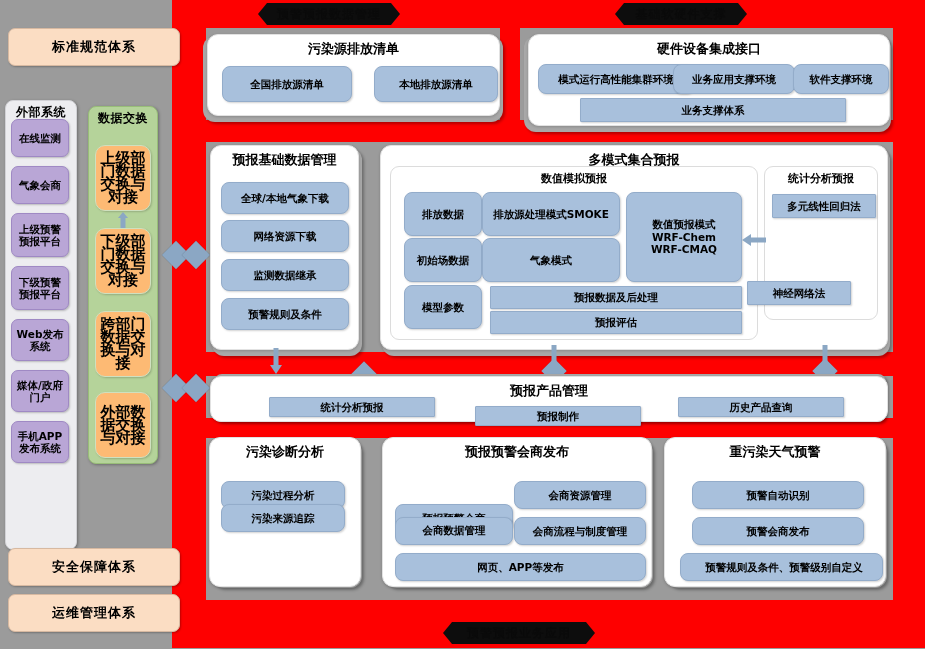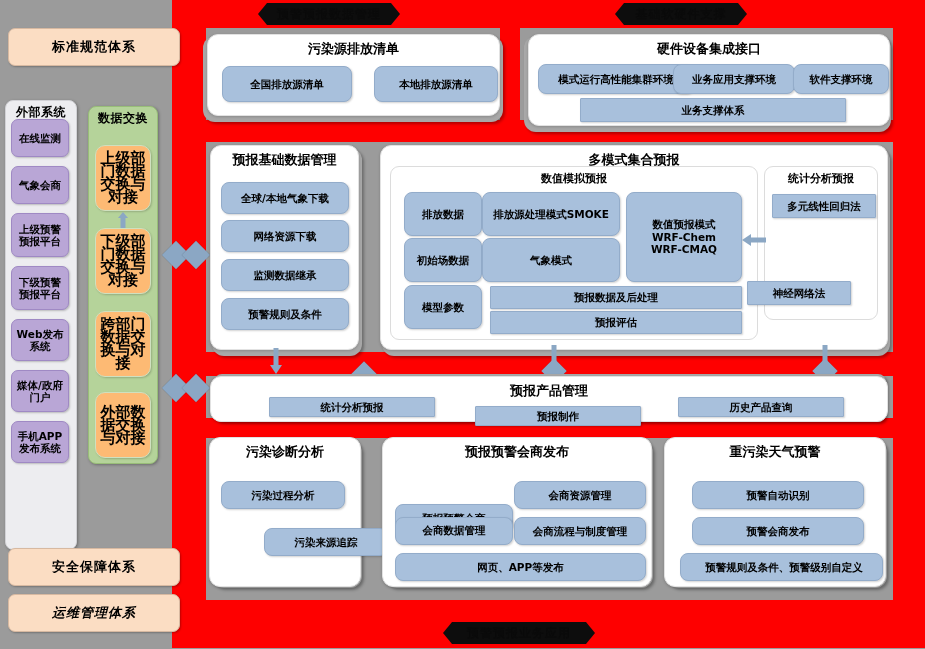--- a/index.html
+++ b/index.html
@@ -174,21 +174,21 @@
 </div>
 
 <div class="arrow-v" style="left:118px;top:212px;width:10px;height:16px;">
   <div class="stem" style="top:4px;height:12px;background:#8ba7c4;"></div>
   <div class="head" style="top:0;border-left:5px solid transparent;border-right:5px solid transparent;border-bottom:6px solid #8ba7c4;"></div>
 </div>
 
 <div class="abs band" style="left:8px;top:548px;width:172px;height:38px;">
   <span>安全保障体系</span>
 </div>
-<div class="abs band" style="left:8px;top:594px;width:172px;height:38px;font-style:italic;">
+<div class="abs band" style="left:8px;top:594px;width:172px;height:38px;">
   <span>运维管理体系</span>
 </div>
 
 <div class="diamond" style="left:166px;top:245px;width:20px;height:20px;"></div>
 <div class="diamond" style="left:186px;top:245px;width:20px;height:20px;"></div>
 <div class="diamond" style="left:166px;top:378px;width:20px;height:20px;"></div>
 <div class="diamond" style="left:186px;top:378px;width:20px;height:20px;"></div>
 <div class="diamond" style="left:355px;top:365px;width:18px;height:18px;"></div>
 <div class="diamond" style="left:545px;top:362px;width:18px;height:18px;"></div>
 <div class="diamond" style="left:816px;top:362px;width:18px;height:18px;"></div>
@@ -314,21 +314,21 @@
   <span>历史产品查询</span>
 </div>
 
 <div class="plate" style="left:212px;top:440px;width:150px;height:148px;"></div>
 <div class="card" style="left:209px;top:437px;width:150px;height:148px;">
   <div class="card-title">污染诊断分析</div>
 </div>
 <div class="blue" style="left:221px;top:481px;width:116px;height:26px;">
   <span>污染过程分析</span>
 </div>
-<div class="blue" style="left:221px;top:528px;width:116px;height:26px;margin-left:43px;">
+<div class="blue" style="left:221px;top:504px;width:116px;height:26px;">
   <span>污染来源追踪</span>
 </div>
 
 <div class="plate" style="left:385px;top:440px;width:268px;height:148px;"></div>
 <div class="card" style="left:382px;top:437px;width:268px;height:148px;">
   <div class="card-title">预报预警会商发布</div>
 </div>
 <div class="blue" style="left:395px;top:504px;width:110px;height:26px;">
   <span>预报预警会商</span>
 </div>

